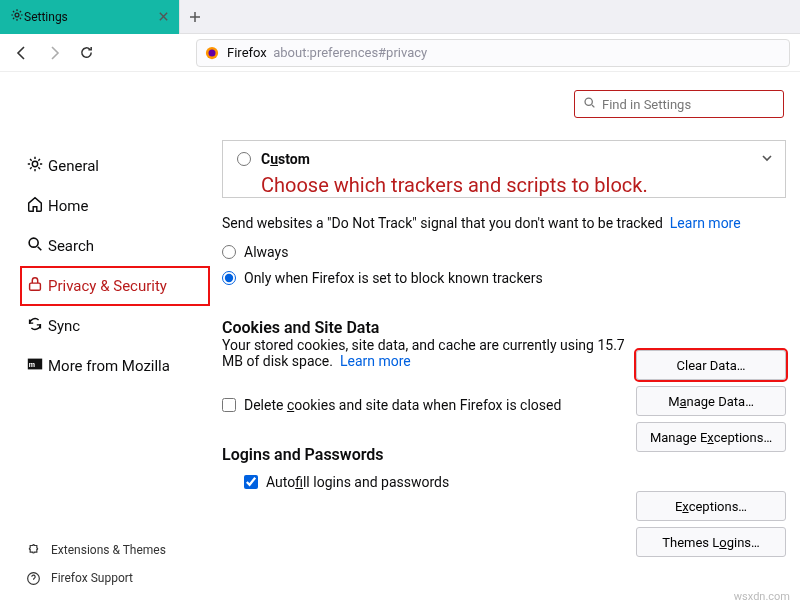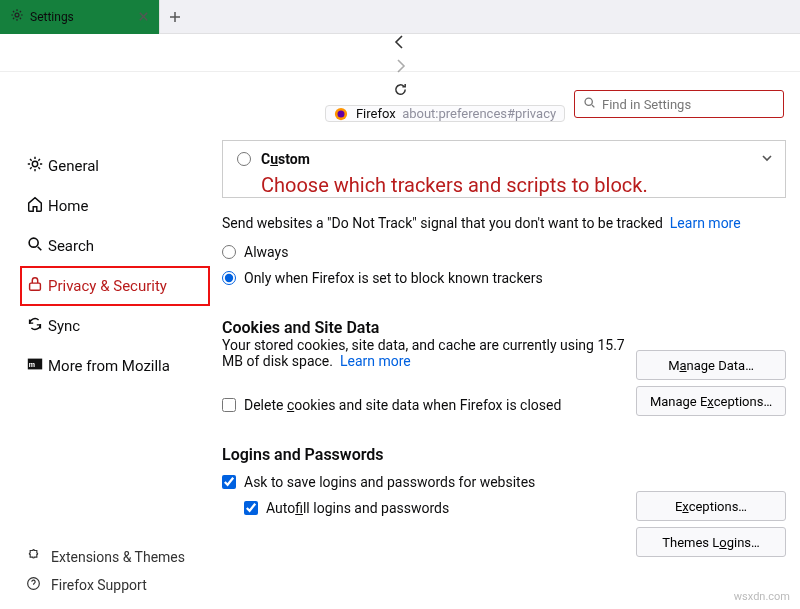--- a/index.html
+++ b/index.html
@@ -1,42 +1,42 @@
 <!DOCTYPE html>
 <html><head>
 <meta charset="utf-8">
 <style>
   * { margin: 0; padding: 0; box-sizing: border-box; font-family: -apple-system, BlinkMacSystemFont, "Segoe UI", Roboto, Helvetica, Arial, sans-serif; }
   body { width: 800px; height: 609px; background: #fff; overflow: hidden; font-size: 14px; color: #0c0c0d; }
   
   .tabbar { display: flex; align-items: center; height: 34px; background: #f0f0f4; border-bottom: 1px solid #e0e0e2; }
-  .tab { display: flex; align-items: center; gap: 6px; background: #15803d; height: 34px; padding: 0 10px; width: 160px; border-right: 1px solid #e0e0e2; }
+  .tab { display: flex; align-items: center; gap: 0; background: #14b8a6; height: 34px; padding: 0 10px; width: 180px; border-right: 1px solid #e0e0e2; }
   .tab-title { flex: 1; font-size: 12px; }
   .newtab { width: 30px; display: flex; align-items: center; justify-content: center; color: #666; }
   
-  .toolbar { display: flex; align-items: center; height: 38px; padding: 0 10px; gap: 8px; border-bottom: 1px solid #eee; flex-direction: column; }
+  .toolbar { display: flex; align-items: center; height: 38px; padding: 0 10px; gap: 8px; border-bottom: 1px solid #eee; }
   .toolbar .navbtn { width: 24px; height: 24px; display: flex; align-items: center; justify-content: center; color: #5b5b66; border-radius: 4px; }
   .urlbar { flex: 1; display: flex; align-items: center; gap: 8px; height: 28px; border: 1px solid #ddd; border-radius: 4px; padding: 0 8px; background: #fbfbfd; margin-left: 90px; }
   .urlbar .favicon { width: 14px; height: 14px; display:flex; align-items:center; justify-content:center;}
   .urlbar-text { font-size: 13px; color: #8f8f9d; }
   .urlbar-text .bold { color: #0c0c0d; }
   
   .content { display: flex; height: calc(609px - 34px - 38px); }
   .sidebar-col { width: 210px; padding: 18px 0 10px 26px; display: flex; flex-direction: column; }
   .main-col { flex: 1; padding: 0 14px 0 12px; overflow: hidden; }
   
   .search-row { display: flex; justify-content: flex-end; padding: 18px 2px 22px 0; }
   .searchbox { display:flex; align-items:center; gap:6px; width: 210px; height: 28px; border:1px solid #b91c1c; border-radius:3px; padding:0 8px; color:#777; font-size:13px; }
   
   .navitem { display: flex; align-items: center; gap: 4px; height: 40px; color: #0c0c0d; cursor: pointer; font-size: 15px; }
   .navitem svg { width: 18px; height: 18px; }
   .navitem.selected { color: #b91c1c; }
   .highlight-red { border: 2px solid #e11; margin-left: -6px; padding-left: 4px; }
   .spacer { flex: 1; }
-  .footer-link { display:flex; align-items:center; gap:10px; font-size:14px; color:#333; height:28px; }
+  .footer-link { display:flex; align-items:flex-start; gap:10px; font-size:12px; color:#333; height:28px; }
   .footer-link svg { width:15px; height:15px; }
   
   .panel-card { border:1px solid #ccc; border-radius:0; padding: 10px 14px 0 14px; margin-bottom: 14px; position:relative; }
   .panel-card .radio-row { display:flex; align-items:center; gap:10px; }
   .panel-card .subtext { margin-left:24px; margin-top:6px; color:#b91c1c; font-size:20px; }
   .panel-card .chev { position:absolute; right:12px; top:10px; color:#666; }
   .section p { line-height: 1.6; }
   .link { color: #0061e0; text-decoration: none; cursor:pointer; }
   .radio-line, .check-line { display:flex; align-items:center; gap:8px; margin-top:10px; }
   input[type=radio], input[type=checkbox] { width:14px; height:14px; accent-color:#0061e0; }
@@ -197,35 +197,32 @@
       <div class="radio-line">
           <input type="radio" name="dnt" checked="" style="">
           <span>Only when Firefox is set to block known trackers</span>
         </div>
     </div>
 
     <div class="row-rel">
       <h3>Cookies and Site Data</h3>
       <p class="desc"><span>Your stored cookies, site data, and cache are currently using 15.7 MB of disk space.</span>&nbsp;&nbsp;<span class="link">Learn more</span></p>
       <div class="btncol" style="top:32px;">
+        <button class="btn redbox"><span>Clear Data…</span></button>
         <button class="btn"><span>M</span><span class="underline-accesskey">a</span><span>nage Data…</span></button>
         <button class="btn"><span>Manage E</span><span class="underline-accesskey">x</span><span>ceptions…</span></button>
       </div>
       <div class="check-line" style="margin-top:28px;">
           <input type="checkbox" style="">
           <span><span>Delete </span><span class="underline-accesskey">c</span><span>ookies and site data when Firefox is closed</span></span>
         </div>
     </div>
 
     <div class="row-rel">
       <h3>Logins and Passwords</h3>
-      <div class="check-line">
-          <input type="checkbox" checked="" style="">
-          <span>Ask to save logins and passwords for websites</span>
-        </div>
       <div class="check-line indent">
           <input type="checkbox" checked="" style="">
           <span><span>Auto</span><span class="underline-accesskey">f</span><span>ill logins and passwords</span></span>
         </div>
       <div class="btncol" style="top:46px;">
         <button class="btn"><span>E</span><span class="underline-accesskey">x</span><span>ceptions…</span></button>
         <button class="btn"><span>Themes L</span><span class="underline-accesskey">o</span><span>gins…</span></button>
       </div>
     </div>
 

